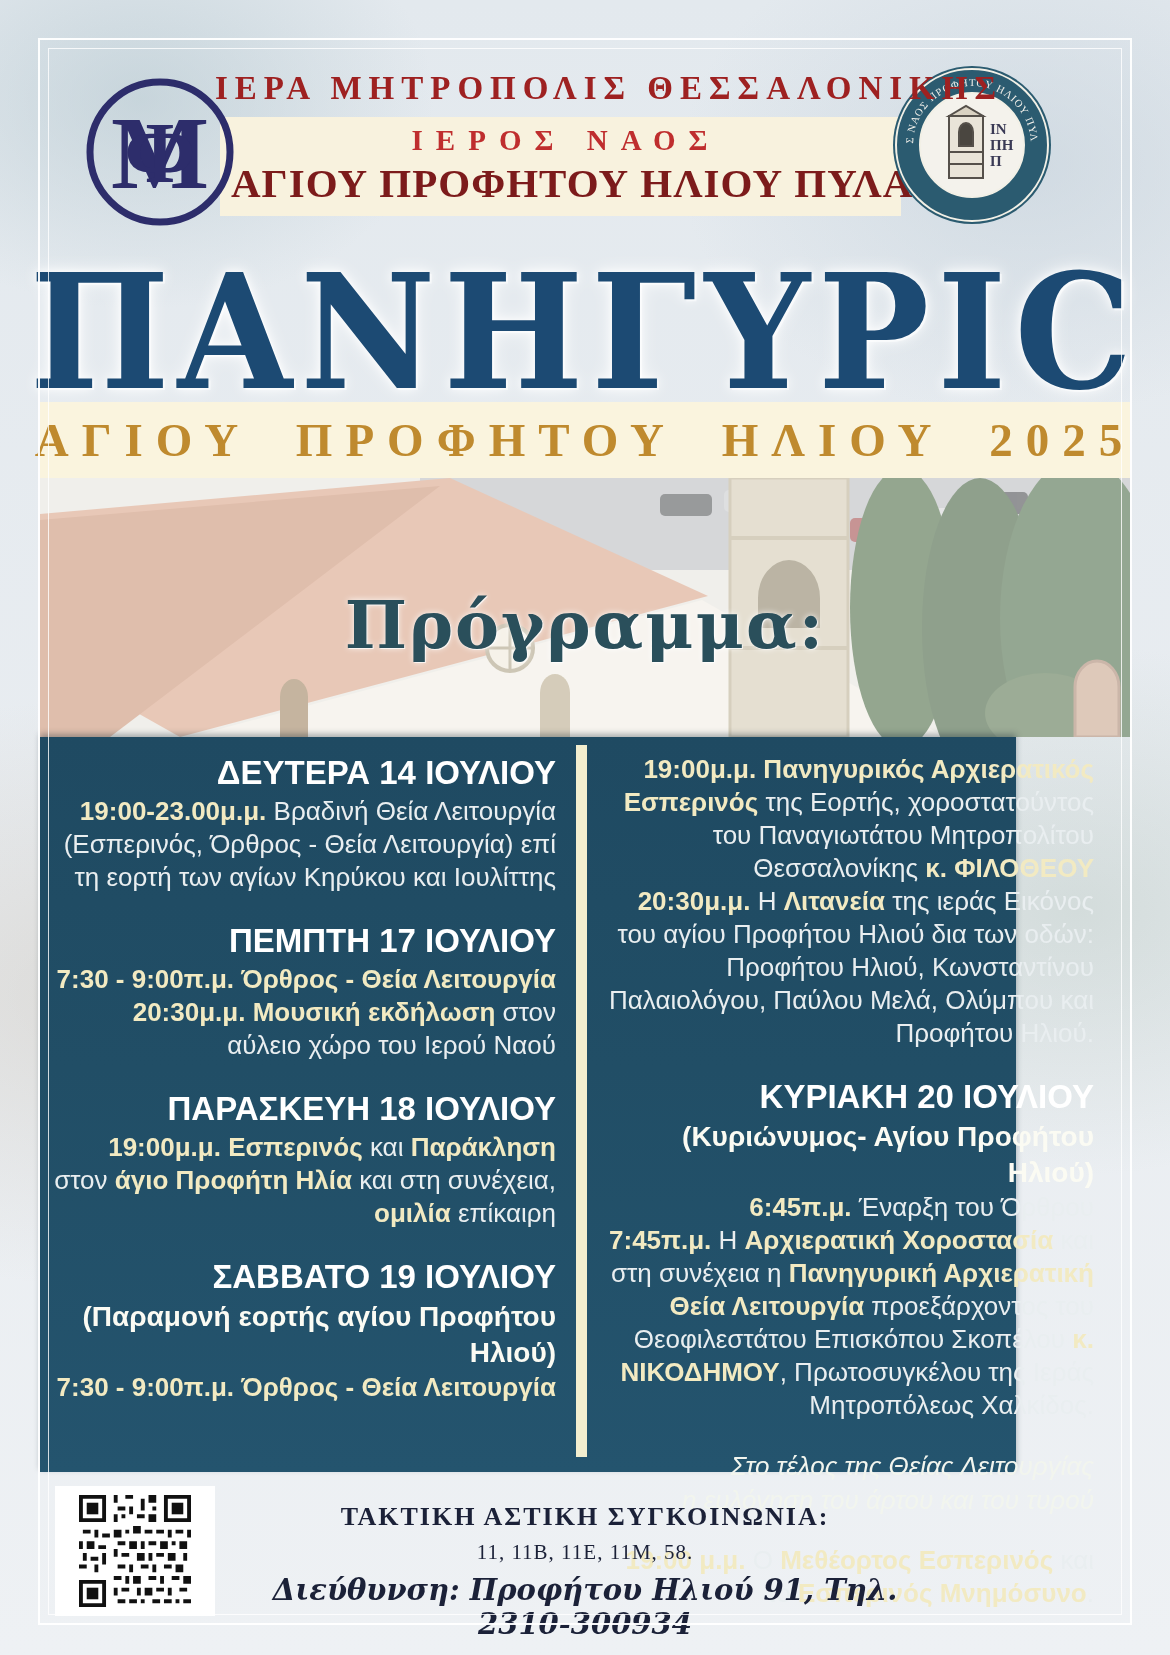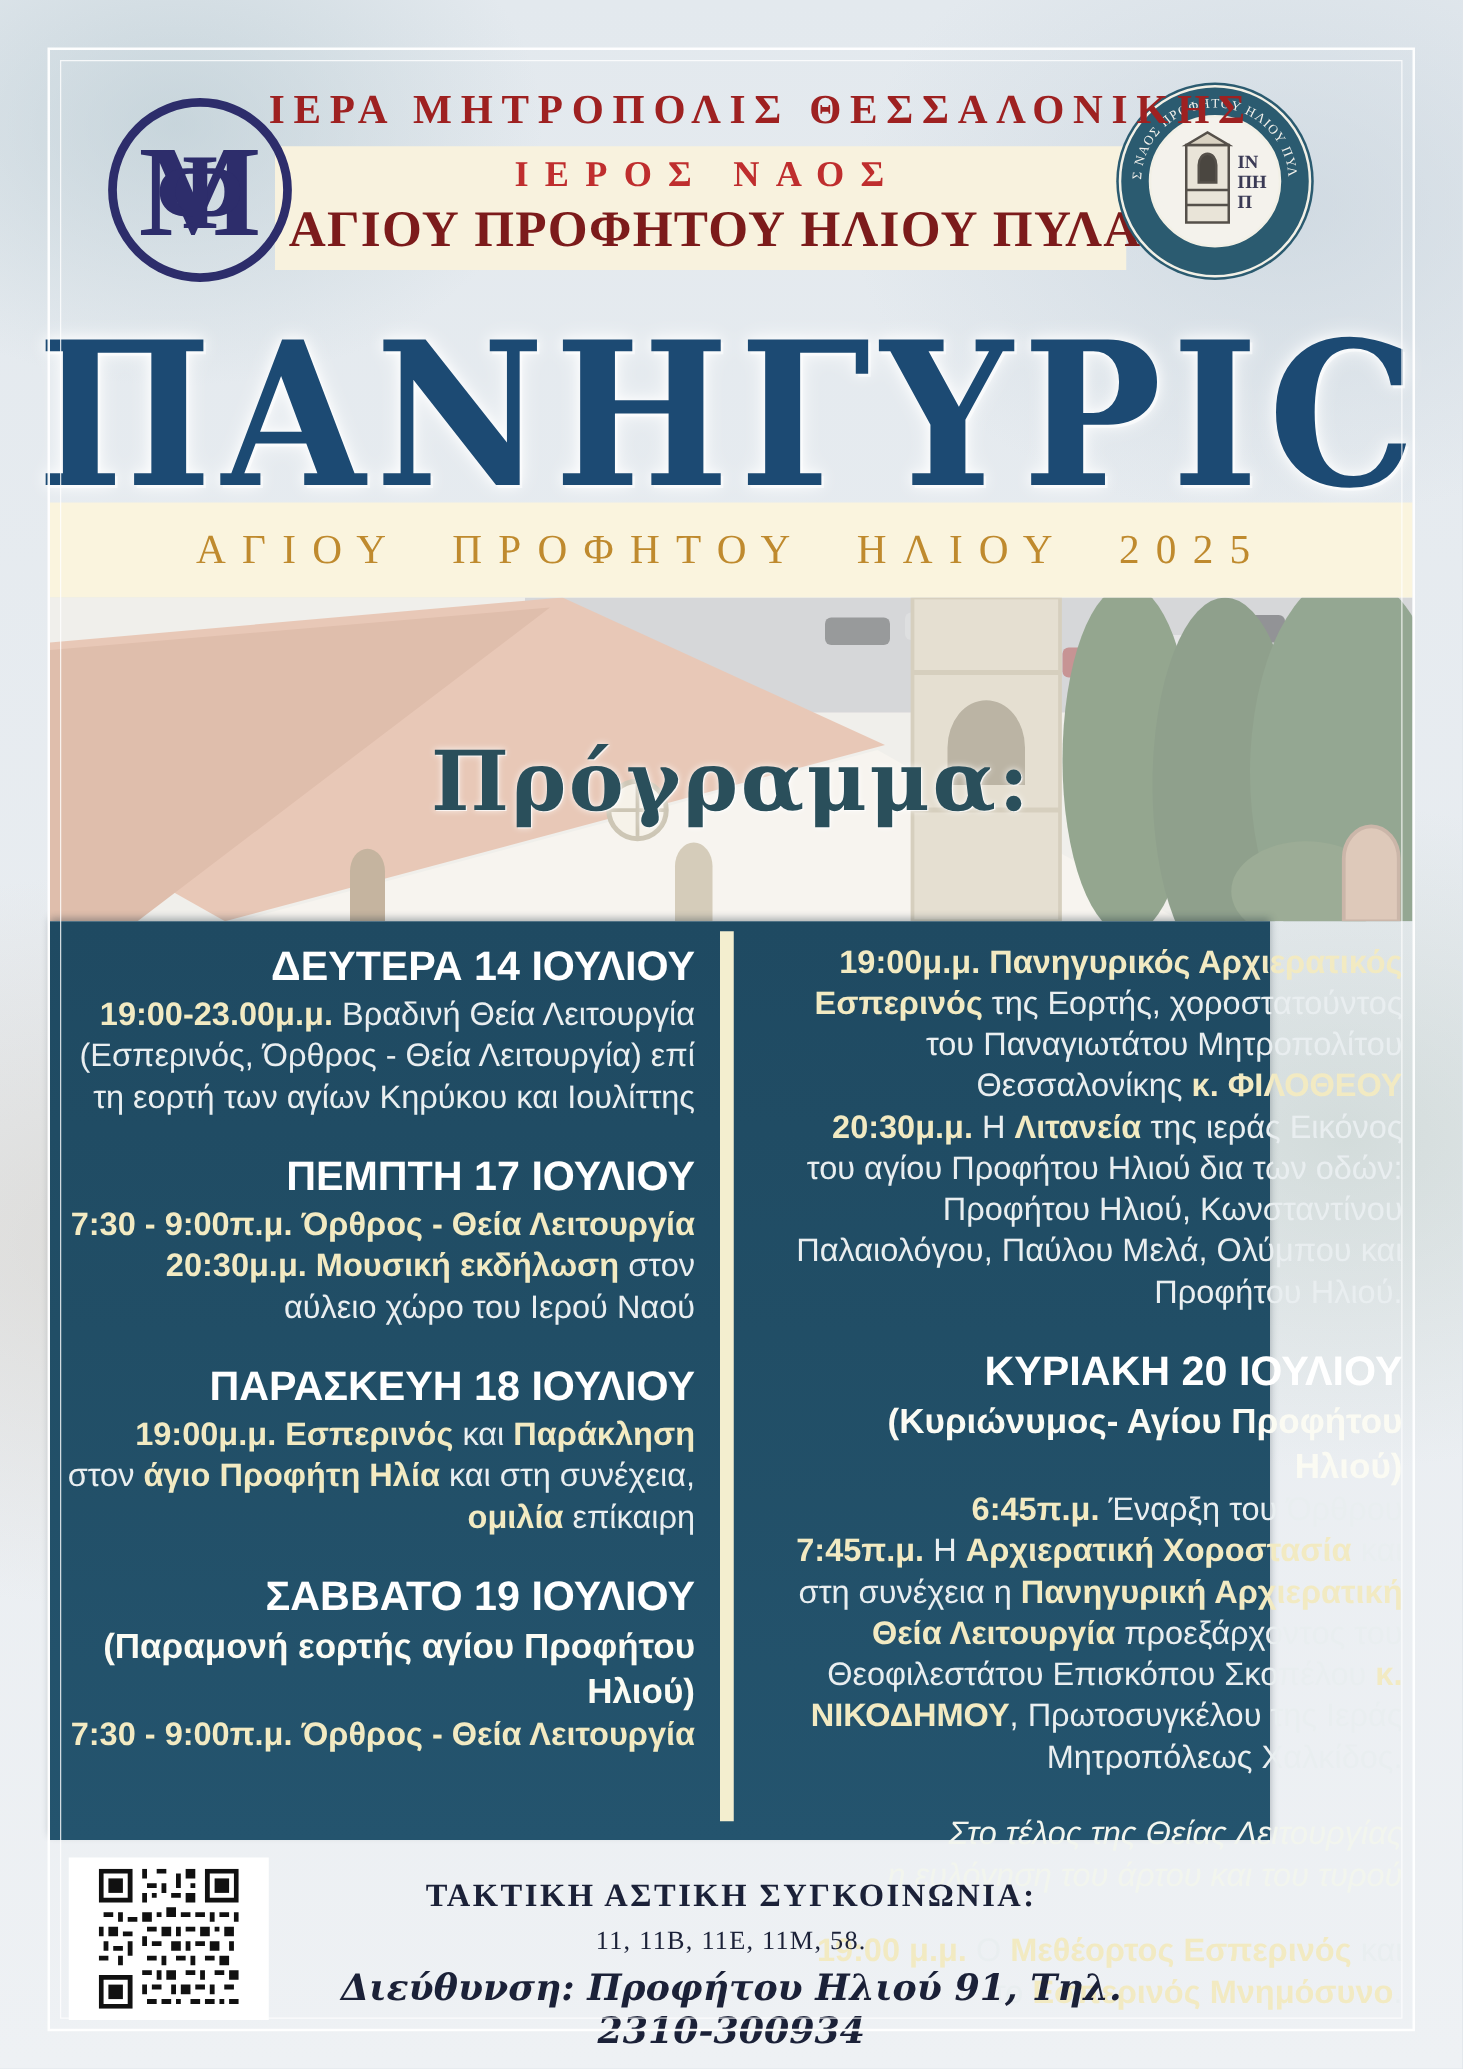--- a/index.html
+++ b/index.html
@@ -31,38 +31,38 @@
   .church-2{margin-top:2px;font-family:"Liberation Serif",serif;font-size:41px;font-weight:bold;
     letter-spacing:1px;color:#7c1b1b;white-space:nowrap;}
 
   .big-title{position:absolute;left:0;top:238px;width:1170px;text-align:center;z-index:3;
     font-family:"DejaVu Serif",serif;font-size:148px;font-weight:bold;color:#1c4a73;
     letter-spacing:8px;white-space:nowrap;transform:scaleY(1.08);transform-origin:top;
     text-shadow:0 0 8px rgba(255,255,255,.95),0 0 18px rgba(255,255,255,.8),2px 2px 0 rgba(255,255,255,.55);}
 
   .subtitle-band{position:absolute;left:40px;top:402px;width:1090px;height:76px;
     background:#faf4de;z-index:2;display:flex;align-items:center;justify-content:center;}
-  .subtitle{font-family:"Liberation Serif",serif;font-weight:normal;font-size:33px;
+  .subtitle{font-family:"Liberation Serif",serif;font-weight:bold;font-size:47px;
     letter-spacing:13px;word-spacing:20px;color:#bf8a2e;white-space:nowrap;}
 
   
   .photo{position:absolute;left:40px;top:478px;width:1090px;height:259px;overflow:hidden;z-index:1;}
   .photo svg{display:block;}
   .program-heading{position:absolute;left:0;top:586px;width:1170px;text-align:center;z-index:4;
     font-family:"DejaVu Serif",serif;font-weight:bold;font-size:66px;color:#2a4f5b;letter-spacing:2px;
     text-shadow:0 0 6px rgba(255,255,255,.9),1px 1px 0 rgba(255,255,255,.7);}
 
   
   .panel{position:absolute;left:40px;top:737px;width:976px;height:735px;
     background:linear-gradient(180deg,#1f4a62 0%,#214e66 45%,#24546e 100%);z-index:3;
     box-shadow:0 -3px 6px rgba(20,40,55,.35);}
   .divider{position:absolute;left:536px;top:8px;width:11px;height:712px;background:#f3eecf;}
   .col{position:absolute;top:16px;text-align:right;color:#e9eef0;}
   .col-left{left:14px;width:502px;}
-  .col-right{left:590px;width:492px;}
+  .col-right{left:562px;width:492px;}
   .block{margin-bottom:27px;}
   .day{font-size:33px;line-height:39px;font-weight:bold;color:#ffffff;margin-bottom:3px;}
   .day2{font-size:28px;line-height:36px;font-weight:bold;color:#fbfbf3;}
   .body{margin:0;font-size:26px;line-height:33px;}
   .body .b{font-weight:bold;color:#f2eac2;}
   .note{font-size:26px;line-height:34px;font-style:italic;color:#f2f5ee;text-align:right;
     margin:2px 0 6px 0;}
 
   
   .qr-tile{position:absolute;left:55px;top:1486px;width:160px;height:130px;background:#ffffff;z-index:4;

